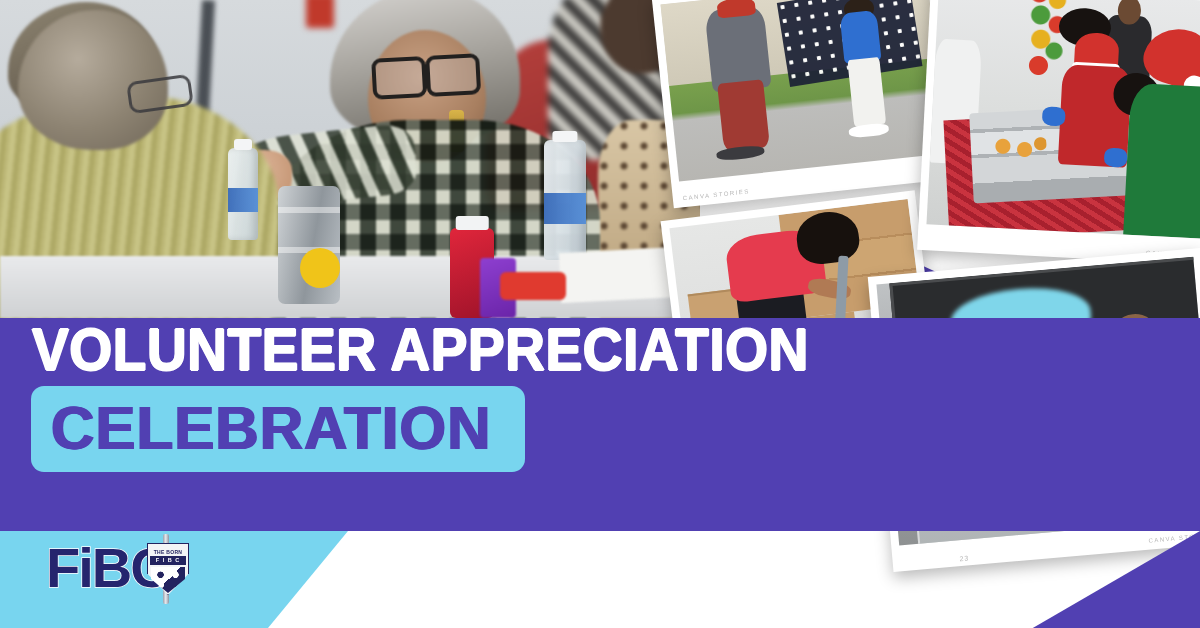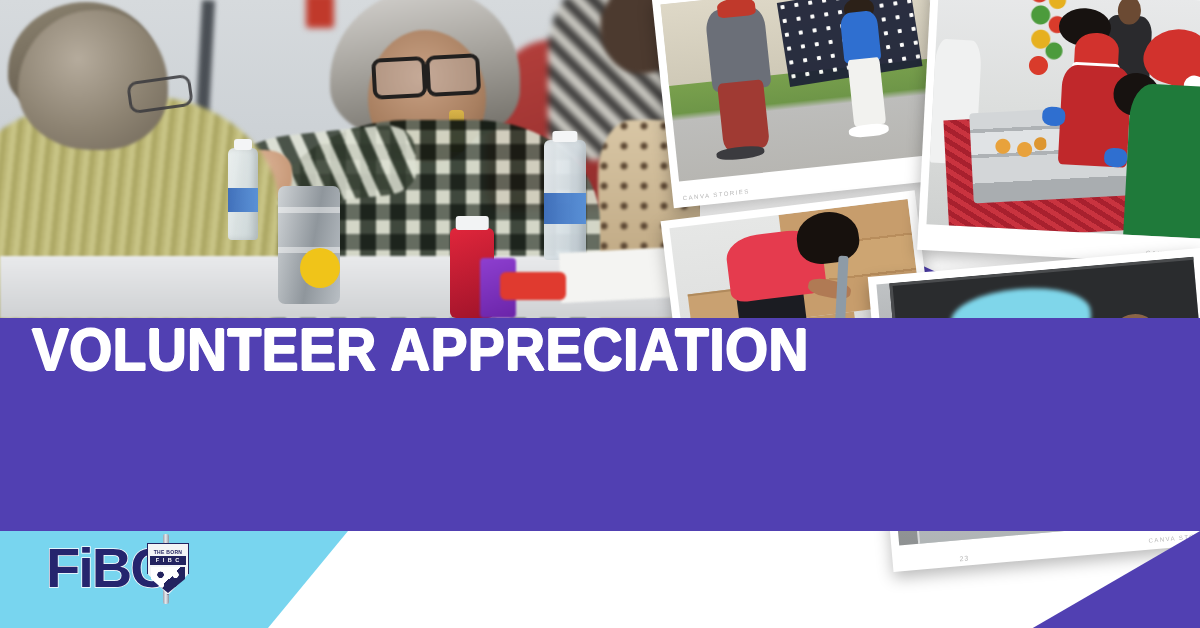--- a/index.html
+++ b/index.html
@@ -502,20 +502,23 @@
       <div class="pD-award"></div>
     </div>
     <div class="cap-note right">CANVA STORIES</div>
     <div class="pD-num">23</div>
   </div>
 
   <div class="purple-band"></div>
 
   <div class="headline">VOLUNTEER APPRECIATION</div>
 
+  <div class="badge">
+    <span>CELEBRATION</span>
+  </div>
 
   <div class="cyan-band"></div>
   <div class="purple-corner"></div>
 
   <div class="logo">
     <div class="logo-text">FiBC</div>
     <div class="logo-sword"></div>
     <div class="logo-guard"></div>
     <div class="logo-shield">
       <div class="shield-body"></div>

